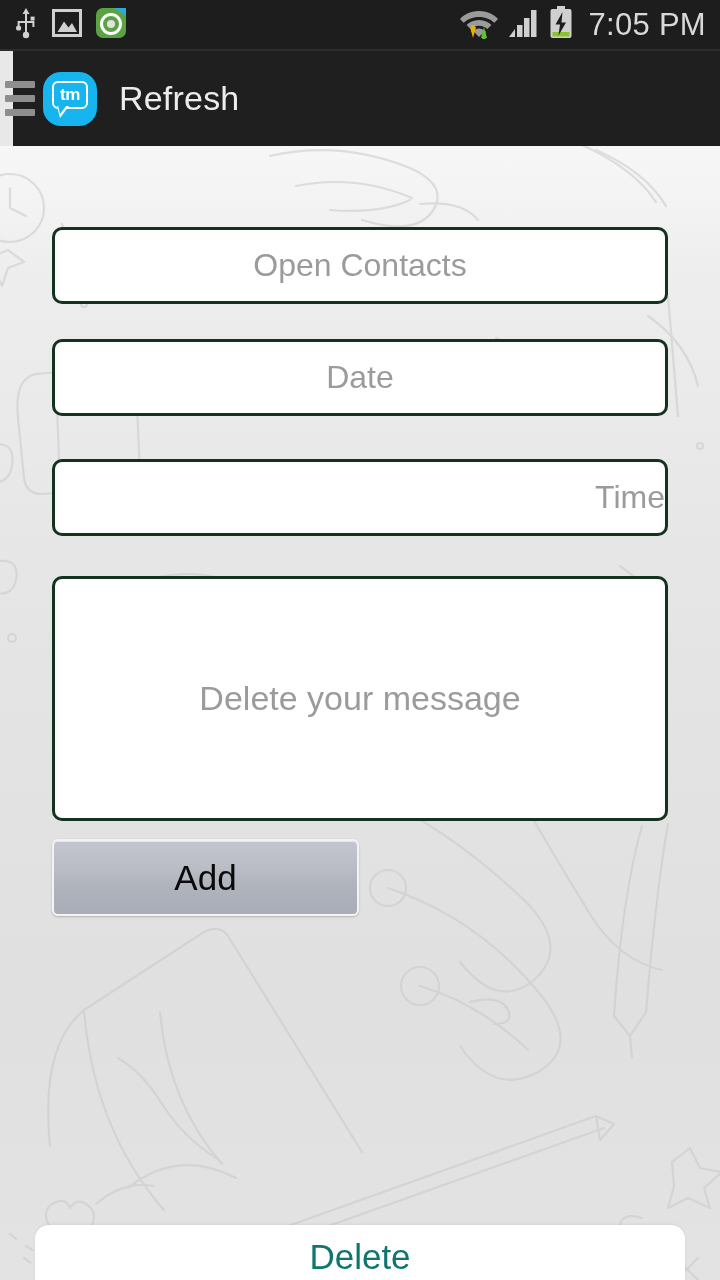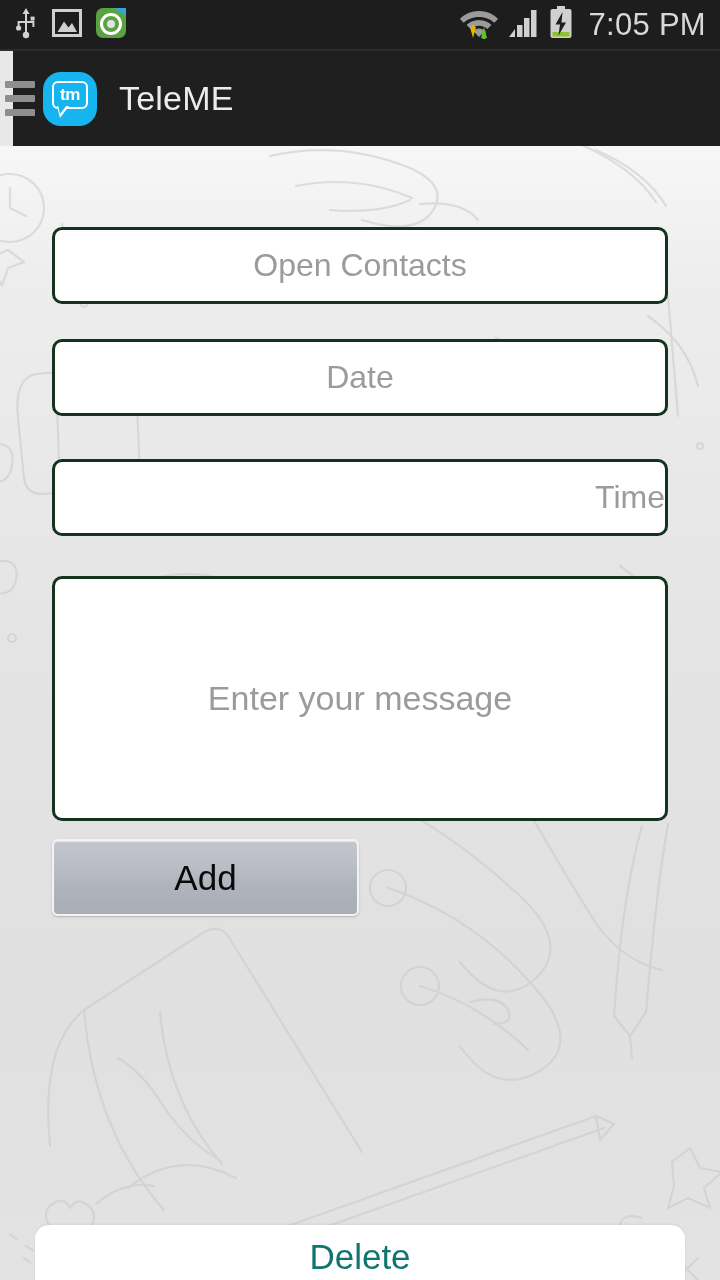--- a/index.html
+++ b/index.html
@@ -260,21 +260,21 @@
         <span></span>
     </div>
 
     <div id="app-logo">
       <div class="bubble"></div>
       <div class="tail"></div>
       <div class="tail-inner"></div>
       <div class="tm">tm</div>
     </div>
 
-    <div id="app-title">TeleME</div>
+    <div id="app-title">Refresh</div>
   </div>
 
   <div id="content">
 
     <svg id="doodles" width="720" height="1134" viewBox="0 0 720 1134">
       <g fill="none" stroke="#c9c9c9" stroke-width="2.2" stroke-linecap="round" stroke-linejoin="round">
 
         <circle cx="10" cy="62" r="34"></circle>
         <path d="M10 62 L10 42 M10 62 L26 70"></path>
 
@@ -365,21 +365,21 @@
 
     <div id="field-contacts" class="field">
       <span>Open Contacts</span>
     </div>
 
     <div id="field-time" class="field">
       <span>Time</span>
     </div>
 
     <div id="field-message" class="field">
-      <span>Enter your message</span>
+      <span>Delete your message</span>
     </div>
 
     <div id="btn-add" class="holo-btn">
       <span>Add</span>
     </div>
 
 
     <div id="delete-card">
       <span id="delete-label">Delete</span>
     </div>

